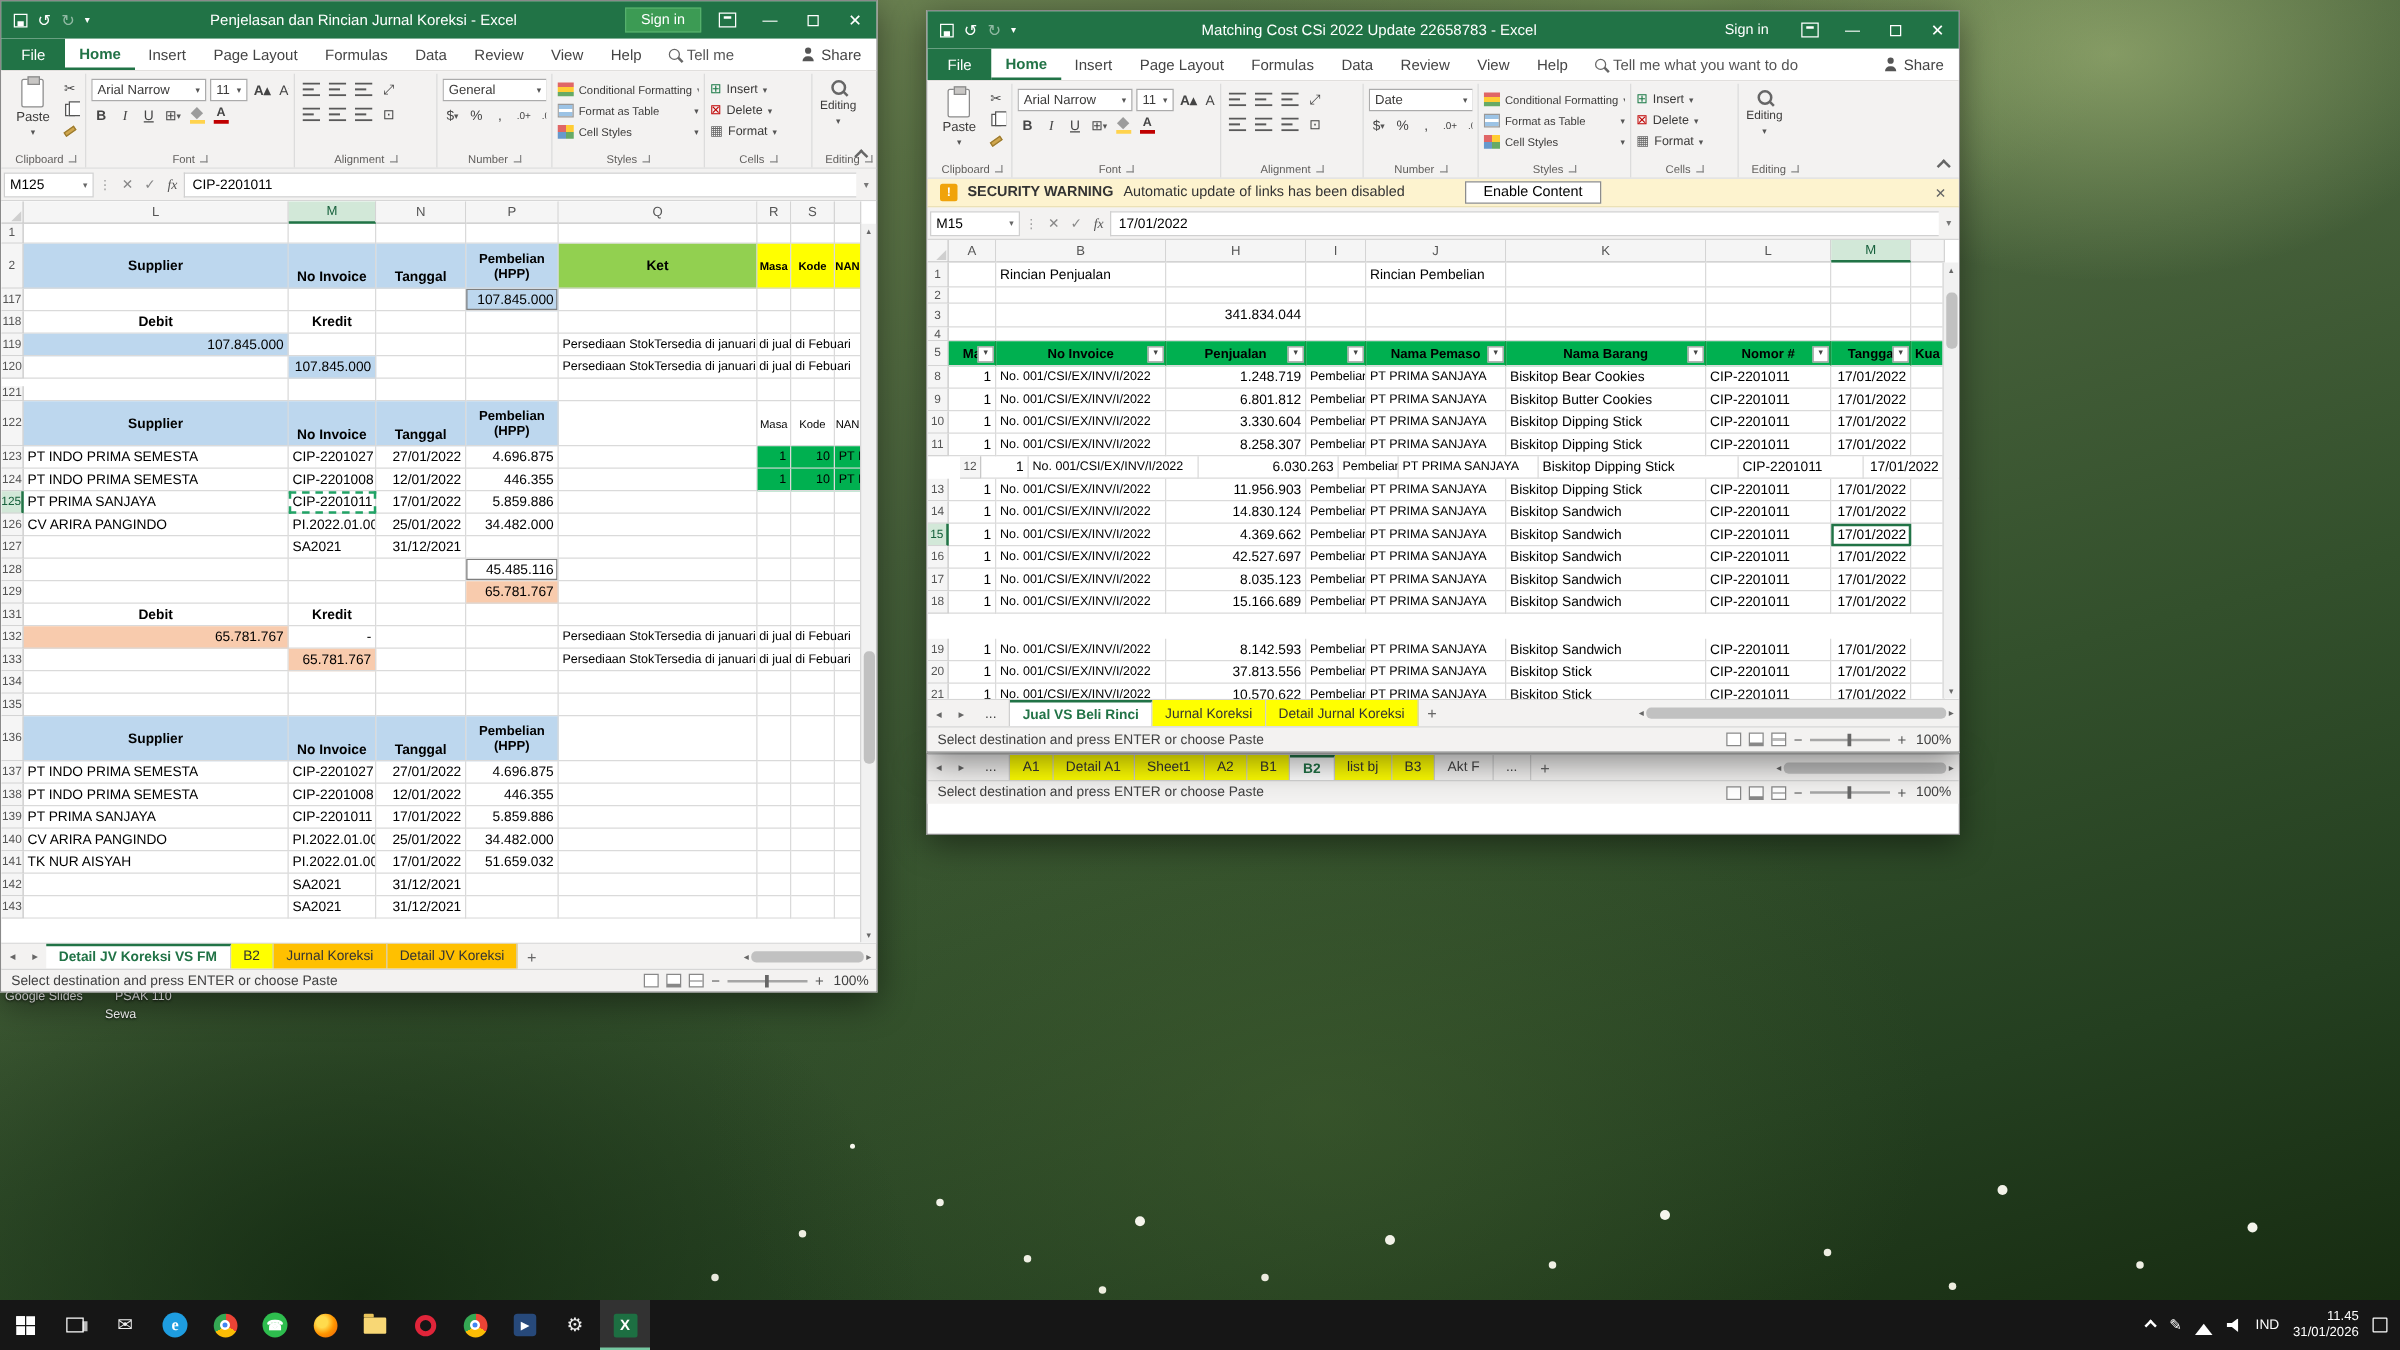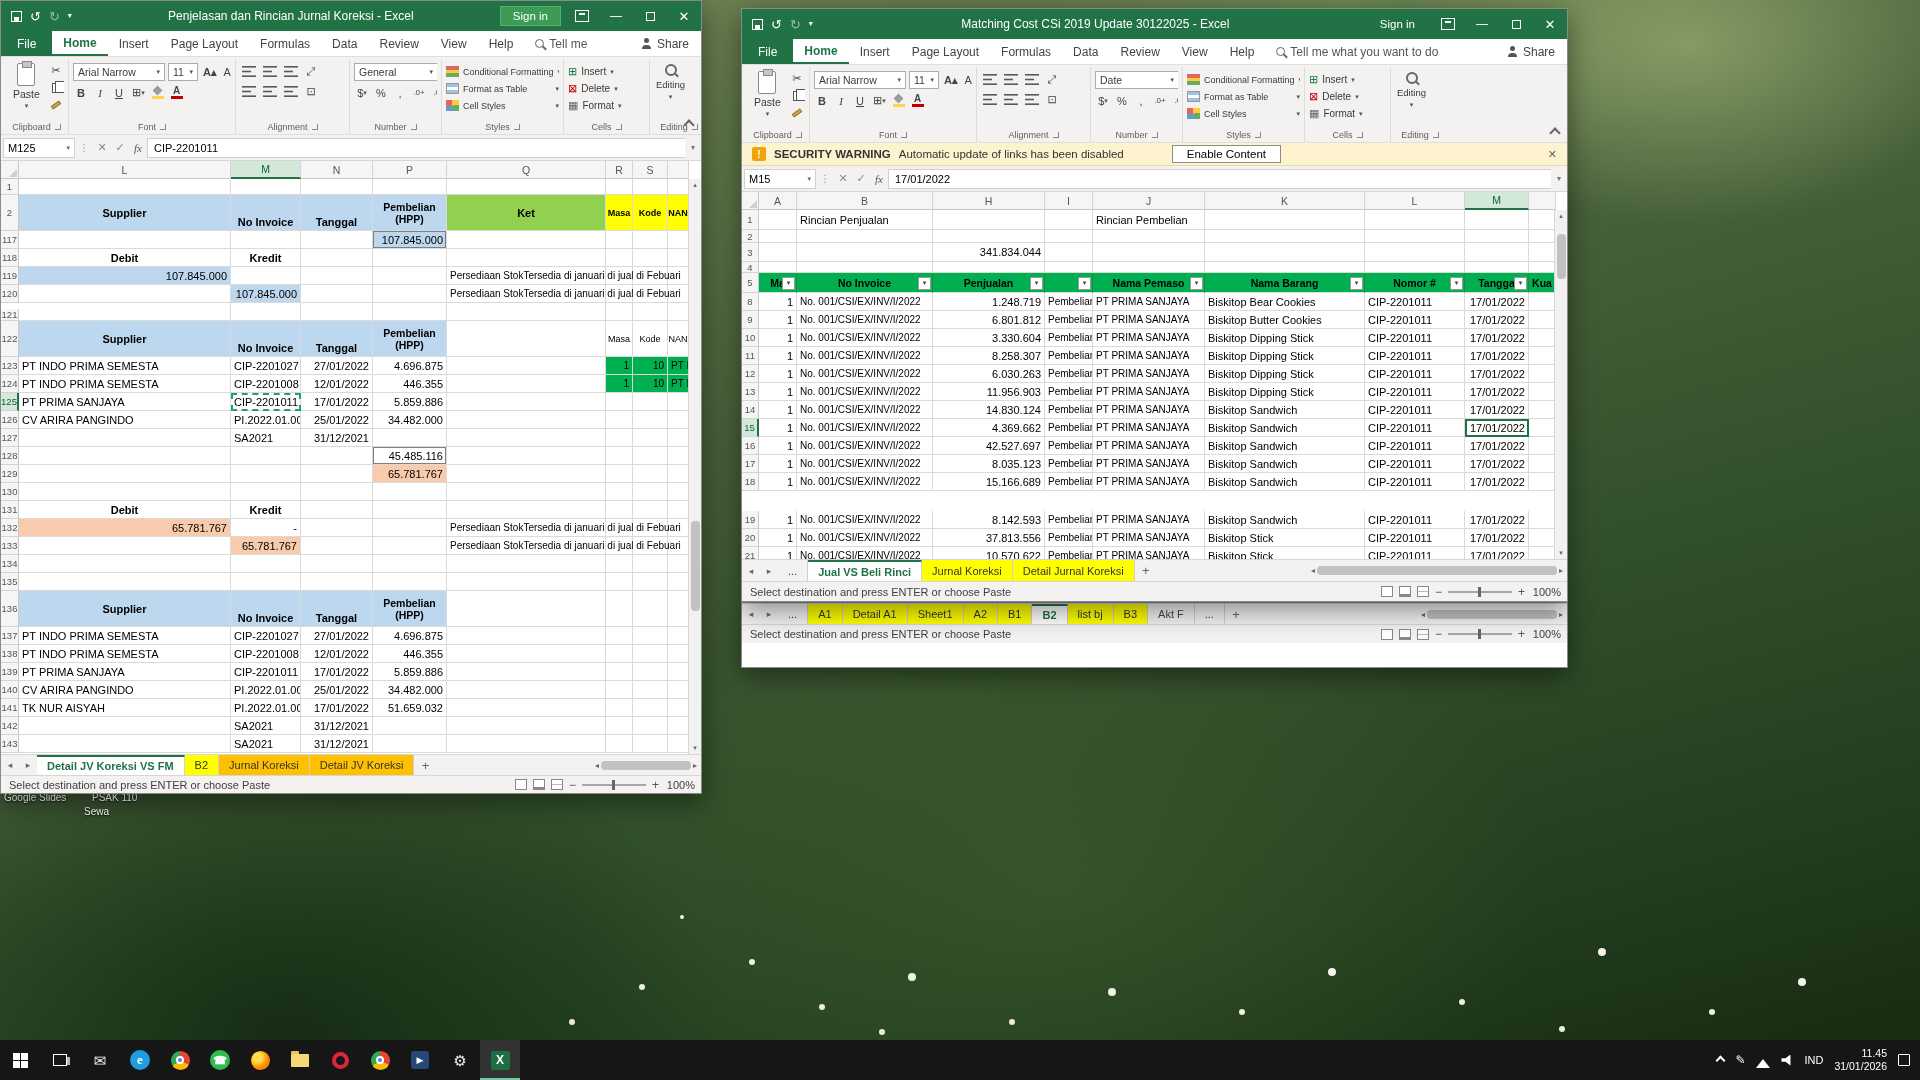--- a/index.html
+++ b/index.html
@@ -629,31 +629,20 @@
             <div class="xl-cell" style="width: 212px;"></div>
             <div class="xl-cell" style="width: 70px;"></div>
             <div class="xl-cell" style="width: 72px;"></div>
             <div class="xl-cell peach num" style="width: 74px;">65.781.767</div>
             <div class="xl-cell" style="width: 159px;"></div>
             <div class="xl-cell" style="width: 27px;"></div>
             <div class="xl-cell" style="width: 35px;"></div>
             <div class="xl-cell" style="width: 21px;"></div>
           </div>
           <div class="xl-row" style="height: 18px;">
-            <div class="xl-rowhdr" style="width: 18px;">130</div>
-            <div class="xl-cell" style="width: 212px;"></div>
-            <div class="xl-cell" style="width: 70px;"></div>
-            <div class="xl-cell" style="width: 72px;"></div>
-            <div class="xl-cell" style="width: 74px;"></div>
-            <div class="xl-cell" style="width: 159px;"></div>
-            <div class="xl-cell" style="width: 27px;"></div>
-            <div class="xl-cell" style="width: 35px;"></div>
-            <div class="xl-cell" style="width: 21px;"></div>
-          </div>
-          <div class="xl-row" style="height: 18px;">
             <div class="xl-rowhdr" style="width: 18px;">131</div>
             <div class="xl-cell bc" style="width: 212px;">Debit</div>
             <div class="xl-cell bc" style="width: 70px;">Kredit</div>
             <div class="xl-cell" style="width: 72px;"></div>
             <div class="xl-cell" style="width: 74px;"></div>
             <div class="xl-cell" style="width: 159px;"></div>
             <div class="xl-cell" style="width: 27px;"></div>
             <div class="xl-cell" style="width: 35px;"></div>
             <div class="xl-cell" style="width: 21px;"></div>
           </div>
@@ -830,21 +819,21 @@
 </div>
 
 <div class="window" style="left:741px;top:8px;width:827px;height:594px;z-index:10;">
   <div class="titlebar">
     <div class="qat">
       <span class="save-ic"></span>
       <span class="ticn">↺</span>
       <span class="ticn dim">↻</span>
       <span class="ticn sm">▾</span>
     </div>
-    <div class="title">Matching Cost CSi 2019 Update 30122025 - Excel</div>
+    <div class="title">Matching Cost CSi 2022 Update 22658783 - Excel</div>
     <div class="tright">
       <span class="signin" style="background:transparent;border:none;">Sign in</span>
       <span class="ribdisp"></span>
       <span class="wbtn">—</span>
       <span class="wbtn">
           <span class="maxbox"></span>
         </span>
       <span class="wbtn close">✕</span>
     </div>
   </div>
@@ -1150,21 +1139,21 @@
             <div class="xl-cell num" style="width: 38px;">1</div>
             <div class="xl-cell sm" style="width: 136px;">No. 001/CSI/EX/INV/I/2022</div>
             <div class="xl-cell num" style="width: 112px;">8.258.307</div>
             <div class="xl-cell sm" style="width: 48px;">Pembelian</div>
             <div class="xl-cell sm" style="width: 112px;">PT PRIMA SANJAYA</div>
             <div class="xl-cell" style="width: 160px;">Biskitop Dipping Stick</div>
             <div class="xl-cell" style="width: 100px;">CIP-2201011</div>
             <div class="xl-cell num" style="width: 64px;">17/01/2022</div>
             <div class="xl-cell" style="width: 27px;"></div>
           </div>
-          <div class="xl-row" style="height: 18px;">
+          <div class="xl-row" style="height: 18px; padding-left: 26px;">
             <div class="xl-rowhdr" style="width: 17px;">12</div>
             <div class="xl-cell num" style="width: 38px;">1</div>
             <div class="xl-cell sm" style="width: 136px;">No. 001/CSI/EX/INV/I/2022</div>
             <div class="xl-cell num" style="width: 112px;">6.030.263</div>
             <div class="xl-cell sm" style="width: 48px;">Pembelian</div>
             <div class="xl-cell sm" style="width: 112px;">PT PRIMA SANJAYA</div>
             <div class="xl-cell" style="width: 160px;">Biskitop Dipping Stick</div>
             <div class="xl-cell" style="width: 100px;">CIP-2201011</div>
             <div class="xl-cell num" style="width: 64px;">17/01/2022</div>
             <div class="xl-cell" style="width: 27px;"></div>

